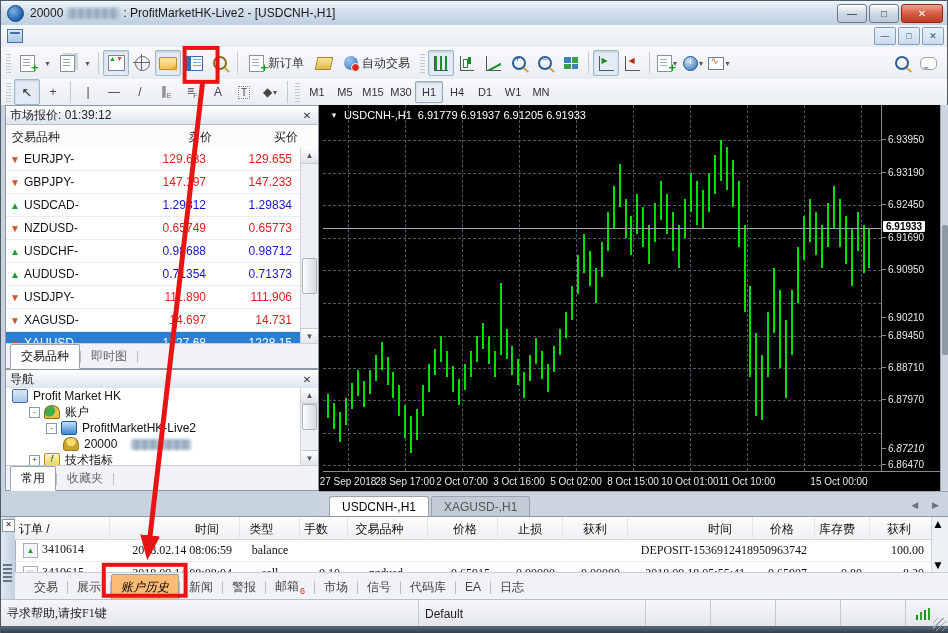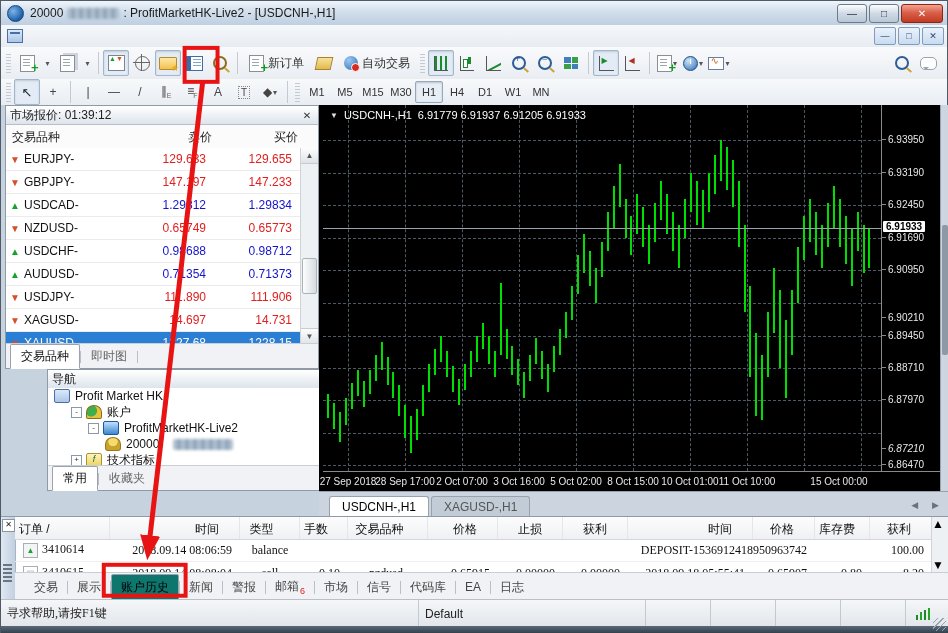--- a/index.html
+++ b/index.html
@@ -102,21 +102,21 @@
   .mw-bid.down,.mw-ask.down{color:var(--down,#e02020);}
   .vscroll{position:absolute;right:0;top:42px;bottom:24px;width:17px;background:#eef1f4;border-left:1px solid #d0d4d9;}
   .vscroll .sb-btn{height:15px;font-size:8px;color:#555;display:flex;align-items:center;justify-content:center;background:linear-gradient(#fdfdfd,#dfe3e8);border-bottom:1px solid #c8ccd2;}
   .vscroll .sb-btn.bottom{position:absolute;bottom:0;left:0;right:0;border-top:1px solid #c8ccd2;border-bottom:none;}
   .sb-thumb{position:absolute;left:1px;right:1px;height:34px;background:linear-gradient(90deg,#fdfdfd,#d6dbe1);border:1px solid #aab2bb;border-radius:2px;}
   .panel-tabs{position:absolute;left:0;right:0;bottom:0;height:24px;background:#f0f2f5;border-top:1px solid #c9ced4;display:flex;align-items:flex-end;padding-left:4px;}
   .p-tab{padding:3px 10px;color:#666;position:relative;}
   .p-tab.act{background:#fff;border:1px solid #9aa3ad;border-bottom-color:#fff;color:#111;margin-bottom:-1px;border-radius:2px 2px 0 0;}
   .p-tab-sep{width:1px;height:12px;background:#b9bfc6;margin-bottom:5px;}
 
-  .nav{left:4px;top:264px;width:314px;height:122px;margin-left:42px;}
+  .nav{left:4px;top:264px;width:314px;height:122px;}
   .nav-tree{position:absolute;left:0;top:18px;right:17px;bottom:24px;overflow:hidden;background:#fff;}
   .tree-node{height:16px;display:flex;align-items:center;color:#111;white-space:nowrap;}
   .expander{width:9px;height:9px;border:1px solid #8a99a8;font-size:8px;line-height:7px;text-align:center;color:#333;margin-right:4px;background:#fff;flex:0 0 auto;}
   .ticon{width:14px;height:12px;margin-right:5px;flex:0 0 auto;border-radius:2px;}
   .i-mt{background:linear-gradient(#dce9f7,#aac6e8);border:1px solid #4a6fa5;}
   .i-accounts{background:radial-gradient(circle at 30% 40%,#3fae4e 45%,#e8c23a 50%);border:1px solid #8a6d1c;border-radius:50% 50% 2px 2px;}
   .i-server{background:linear-gradient(#bfe0ff,#3d87cf);border:1px solid #1d5a9b;}
   .i-account{background:radial-gradient(circle at 50% 30%,#f5dc6e 40%,#caa32c 45%);border:1px solid #96781d;border-radius:50% 50% 3px 3px;}
   .i-indicators{background:linear-gradient(#fdf3c2,#ecd25e);border:1px solid #b09428;font-size:9px;font-style:italic;color:#1f6a2d;text-align:center;line-height:11px;}
 
@@ -152,21 +152,21 @@
   .t-rows{position:absolute;left:14px;top:22px;right:17px;height:33px;overflow:hidden;}
   .t-row{height:22px;display:flex;border-bottom:1px solid #eee;color:#111;align-items:center;}
   .td{box-sizing:border-box;padding:0 8px;white-space:nowrap;overflow:hidden;font-family:Liberation Serif, serif;}
   .a-left{text-align:left;} .a-right{text-align:right;} .a-center{text-align:center;}
   .row-icon{width:13px;height:13px;border:1px solid #a8aeb6;background:#f2f4f6;display:inline-flex;align-items:center;justify-content:center;font-size:8px;margin-right:4px;vertical-align:middle;}
   .row-icon.up{color:#17a32b;}
   .row-icon.doc{color:#8a8f96;background:#fff;}
   .t-vscroll{position:absolute;right:0;top:0;width:17px;height:55px;background:#eef1f4;border-left:1px solid #d0d4d9;}
   .t-tabs{position:absolute;left:14px;right:0;top:55px;height:28px;background:#f0f2f5;border-top:1px solid #c9ced4;display:flex;align-items:center;padding-left:10px;}
   .t-tab{padding:4px 9px;color:#444;position:relative;white-space:nowrap;}
-  .t-tab.act{background:#0f766e;border:1px solid #9aa3ad;border-radius:2px;color:#000;}
+  .t-tab.act{background:#fdba74;border:1px solid #9aa3ad;border-radius:2px;color:#000;font-style:italic;}
   .t-tab .badge{color:#e02020;font-size:9px;vertical-align:sub;margin-left:1px;}
   .t-tab-sep{width:1px;height:13px;background:#b9bfc6;}
 
   
   .statusbar{position:absolute;left:0;top:598px;width:948px;height:27px;background:linear-gradient(#f4f6f8,#e2e6eb);border-top:1px solid #b9c0c8;display:flex;align-items:stretch;color:#222;}
   .s-cell{border-right:1px solid #c3c9d0;display:flex;align-items:center;padding:0 6px;box-sizing:border-box;}
   .signal-bars{width:14px;height:12px;background:
     linear-gradient(#1f8a1f,#1f8a1f) 0 100%/2px 5px no-repeat,
     linear-gradient(#2aa12a,#2aa12a) 4px 100%/2px 8px no-repeat,
     linear-gradient(#1f8a1f,#1f8a1f) 8px 100%/2px 10px no-repeat,
@@ -659,21 +659,21 @@
         <div class="th a-right" style="width: 65px;">止损</div>
         <div class="th a-right" style="width: 65px;">获利</div>
         <div class="th a-right" style="width: 125px;">时间</div>
         <div class="th a-right" style="width: 62px;">价格</div>
         <div class="th a-right" style="width: 55px;">库存费</div>
         <div class="th a-right" style="width: 62px;">获利</div>
       </div>
     <div class="t-rows" id="t-rows">
         <div class="t-row">
           <div class="td a-left" style="width: 95px;"><span class="row-icon up">▲</span>3410614</div>
-          <div class="td a-right" style="width: 130px;">2018.09.14 08:06:59</div>
+          <div class="td a-right" style="width: 130px;">2018.02.14 08:06:59</div>
           <div class="td a-center" style="width: 60px;">balance</div>
           <div class="td a-right" style="width: 328px;"></div>
           <div class="td a-right" style="width: 187px;">DEPOSIT-1536912418950963742</div>
           <div class="td a-right" style="width: 55px;"></div>
           <div class="td a-right" style="width: 62px;">100.00</div>
         </div>
         <div class="t-row">
           <div class="td a-left" style="width: 95px;"><span class="row-icon doc">▤</span>3410615</div>
           <div class="td a-right" style="width: 130px;">2018.09.14 08:08:04</div>
           <div class="td a-center" style="width: 60px;">sell</div>

